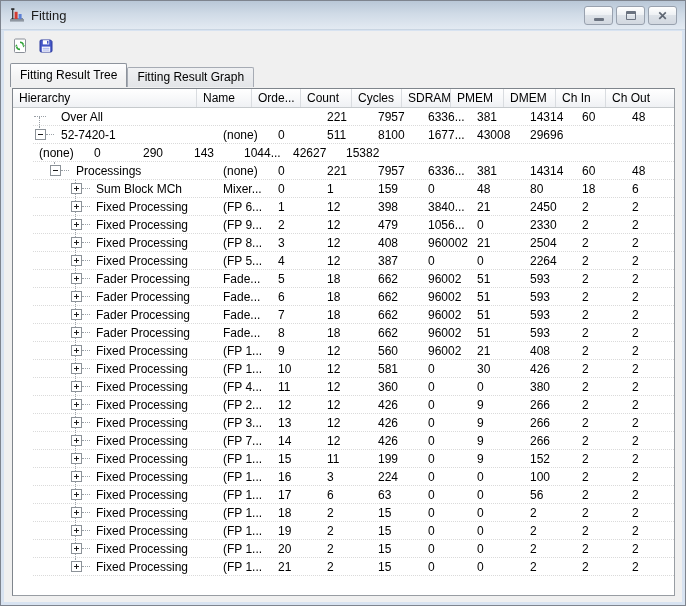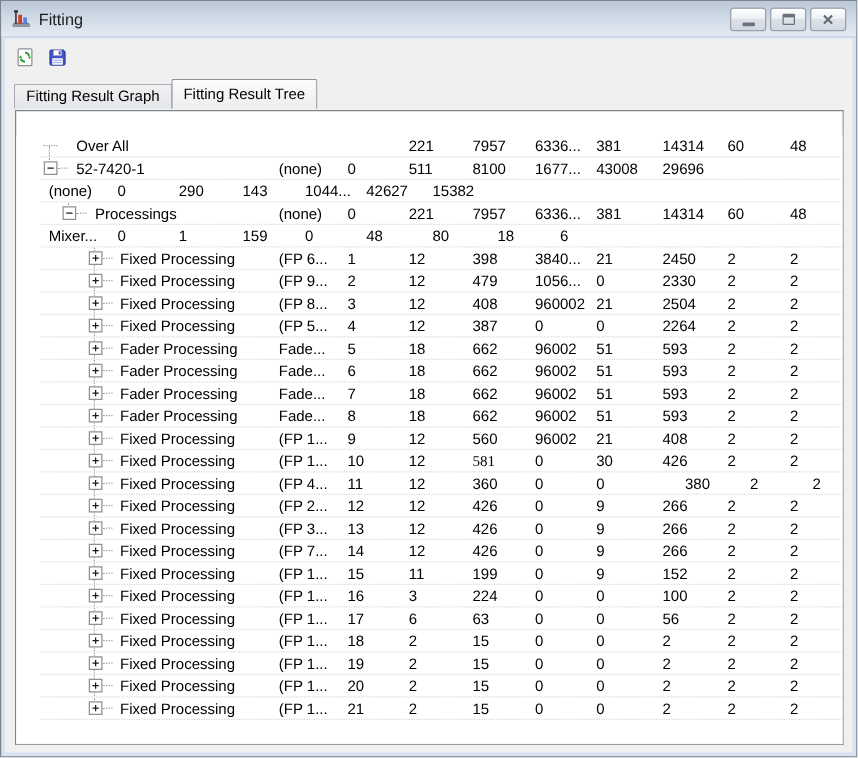--- a/index.html
+++ b/index.html
@@ -151,25 +151,37 @@
             <rect x="9" y="2.9" width="1.5" height="2.8" fill="#4456c7"></rect>
             <rect x="3.8" y="8.6" width="8.4" height="5.2" fill="#ffffff"></rect>
             <rect x="4.6" y="9.8" width="6.8" height="0.9" fill="#9aa6e8"></rect>
             <rect x="4.6" y="11.6" width="6.8" height="0.9" fill="#9aa6e8"></rect>
           </svg>
         </span>
       </button>
     </div>
 
     <div class="tabs">
+      <div class="tab active">Fitting Result Tree</div>
       <div class="tab">Fitting Result Graph</div>
-      <div class="tab active">Fitting Result Tree</div>
     </div>
 
     <div class="table-frame">
+      <div class="header-row" id="header-row">
+          <div class="hcell" style="width: 184px;">Hierarchy</div>
+          <div class="hcell" style="width: 55px;">Name</div>
+          <div class="hcell" style="width: 49px;">Orde...</div>
+          <div class="hcell" style="width: 51px;">Count</div>
+          <div class="hcell" style="width: 50px;">Cycles</div>
+          <div class="hcell" style="width: 49px;">SDRAM</div>
+          <div class="hcell" style="width: 53px;">PMEM</div>
+          <div class="hcell" style="width: 52px;">DMEM</div>
+          <div class="hcell" style="width: 50px;">Ch In</div>
+          <div class="hcell" style="width: 68px;">Ch Out</div>
+        </div>
       <div class="rows" id="rows">
           <div class="trow">
             <div class="hier" style="width: 184px;">
               <span class="vline down" style="left: 6px;"></span>
               <span class="hstub" style="left: 1px; width: 12px;"></span>
               <span class="tlabel" style="left: 28px;">Over All</span>
             </div>
             <div class="tcell" style="width: 55px;"></div>
             <div class="tcell" style="width: 49px;"></div>
             <div class="tcell" style="width: 51px;">221</div>
@@ -219,20 +231,26 @@
             <div class="tcell" style="width: 49px;">0</div>
             <div class="tcell" style="width: 51px;">221</div>
             <div class="tcell" style="width: 50px;">7957</div>
             <div class="tcell" style="width: 49px;">6336...</div>
             <div class="tcell" style="width: 53px;">381</div>
             <div class="tcell" style="width: 52px;">14314</div>
             <div class="tcell" style="width: 50px;">60</div>
             <div class="tcell" style="width: 68px;">48</div>
           </div>
           <div class="trow">
+            <div class="hier" style="width: 184px;">
+              <span class="vline full" style="left: 42px;"></span>
+              <span class="hstub" style="left: 49px; width: 8px;"></span>
+              <span class="expander plus" style="left: 38px;"></span>
+              <span class="tlabel" style="left: 63px;">Sum Block MCh</span>
+            </div>
             <div class="tcell" style="width: 55px;">Mixer...</div>
             <div class="tcell" style="width: 49px;">0</div>
             <div class="tcell" style="width: 51px;">1</div>
             <div class="tcell" style="width: 50px;">159</div>
             <div class="tcell" style="width: 49px;">0</div>
             <div class="tcell" style="width: 53px;">48</div>
             <div class="tcell" style="width: 52px;">80</div>
             <div class="tcell" style="width: 50px;">18</div>
             <div class="tcell" style="width: 68px;">6</div>
           </div>
@@ -392,41 +410,41 @@
           <div class="trow">
             <div class="hier" style="width: 184px;">
               <span class="vline full" style="left: 42px;"></span>
               <span class="hstub" style="left: 49px; width: 8px;"></span>
               <span class="expander plus" style="left: 38px;"></span>
               <span class="tlabel" style="left: 63px;">Fixed Processing</span>
             </div>
             <div class="tcell" style="width: 55px;">(FP 1...</div>
             <div class="tcell" style="width: 49px;">10</div>
             <div class="tcell" style="width: 51px;">12</div>
-            <div class="tcell" style="width: 50px; font-family: Liberation Serif, serif;">581</div>
+            <div class="tcell" style="width: 50px;">581</div>
             <div class="tcell" style="width: 49px;">0</div>
             <div class="tcell" style="width: 53px;">30</div>
             <div class="tcell" style="width: 52px;">426</div>
             <div class="tcell" style="width: 50px;">2</div>
             <div class="tcell" style="width: 68px;">2</div>
           </div>
           <div class="trow">
             <div class="hier" style="width: 184px;">
               <span class="vline full" style="left: 42px;"></span>
               <span class="hstub" style="left: 49px; width: 8px;"></span>
               <span class="expander plus" style="left: 38px;"></span>
               <span class="tlabel" style="left: 63px;">Fixed Processing</span>
             </div>
             <div class="tcell" style="width: 55px;">(FP 4...</div>
             <div class="tcell" style="width: 49px;">11</div>
             <div class="tcell" style="width: 51px;">12</div>
             <div class="tcell" style="width: 50px;">360</div>
             <div class="tcell" style="width: 49px;">0</div>
             <div class="tcell" style="width: 53px;">0</div>
-            <div class="tcell" style="width: 52px; margin-left: 18px;">380</div>
+            <div class="tcell" style="width: 52px;">380</div>
             <div class="tcell" style="width: 50px;">2</div>
             <div class="tcell" style="width: 68px;">2</div>
           </div>
           <div class="trow">
             <div class="hier" style="width: 184px;">
               <span class="vline full" style="left: 42px;"></span>
               <span class="hstub" style="left: 49px; width: 8px;"></span>
               <span class="expander plus" style="left: 38px;"></span>
               <span class="tlabel" style="left: 63px;">Fixed Processing</span>
             </div>

